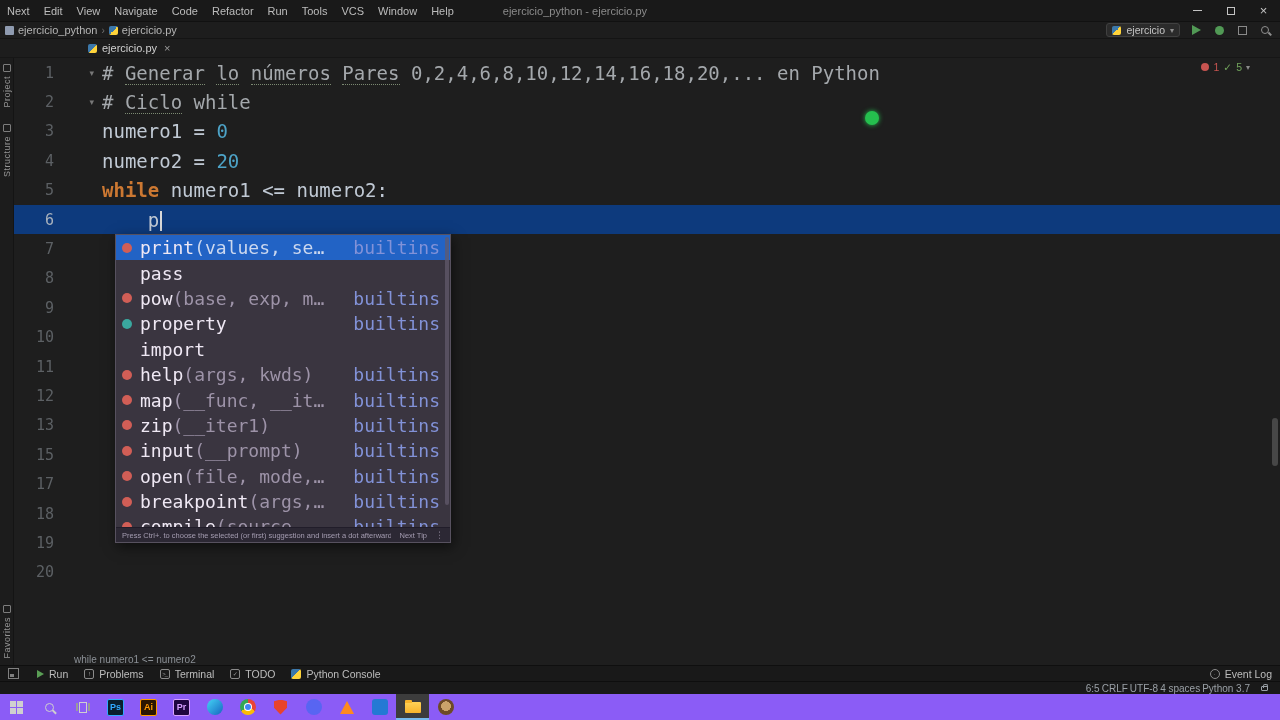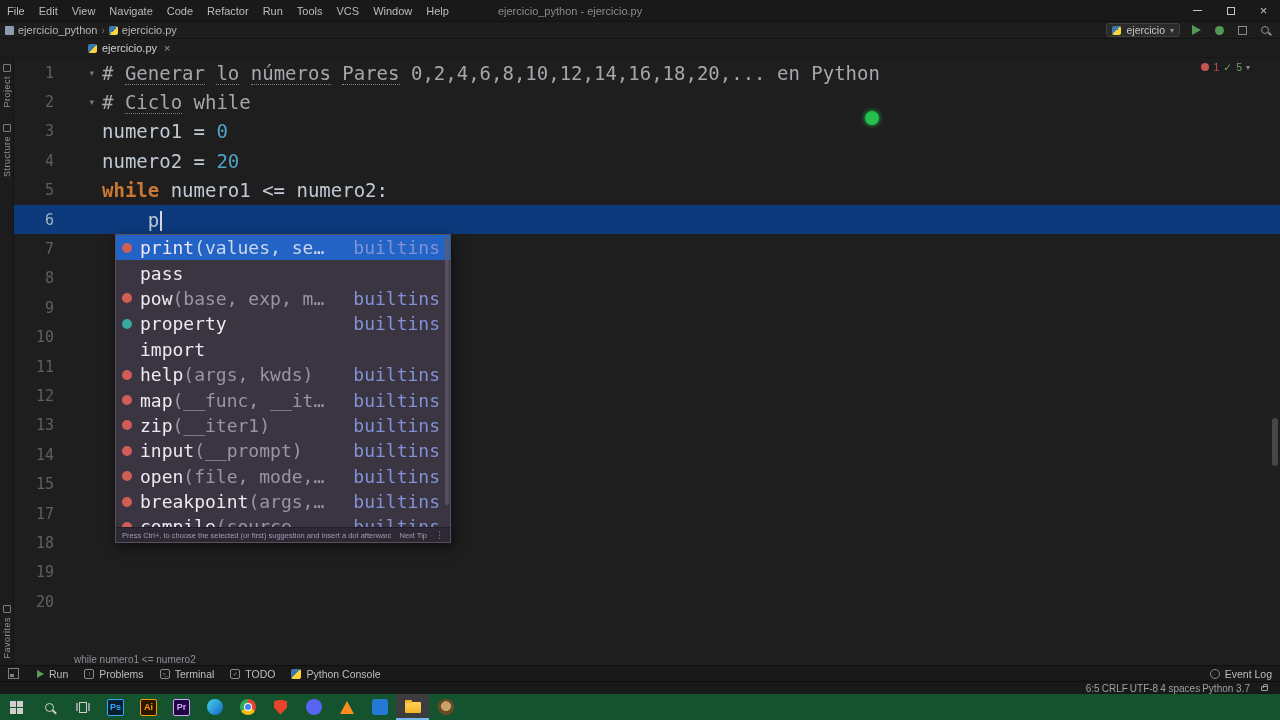--- a/index.html
+++ b/index.html
@@ -105,21 +105,21 @@
 .tw-switch{width:11px;height:11px;border:1px solid #808080;margin-right:2px;position:relative;flex:none}
 .tw-switch::after{content:"";position:absolute;left:1px;bottom:1px;width:4px;height:3px;background:#808080}
 
 
 #statusbar{position:absolute;left:0;top:681px;width:100%;height:13px;background:#191919;border-top:1px solid #0e0e0e;display:flex;align-items:center;justify-content:flex-end;gap:15px;padding-right:12px;font-size:10px;color:#9aa0a6}
 #status-items{display:flex;gap:2px}
 .lock{width:7px;height:5px;border:1px solid #9aa0a6;border-radius:1px;position:relative;margin-left:-4px}
 .lock::before{content:"";position:absolute;left:1px;top:-3px;width:3px;height:3px;border:1px solid #9aa0a6;border-bottom:none;border-radius:2px 2px 0 0}
 
 
-#taskbar{position:absolute;left:0;top:694px;width:100%;height:26px;background:#14532d;display:flex;align-items:stretch}
+#taskbar{position:absolute;left:0;top:694px;width:100%;height:26px;background:#8b5cf6;display:flex;align-items:stretch}
 #taskbar-icons{display:flex}
 .tb-cell{width:33px;display:flex;align-items:center;justify-content:center;flex:none}
 .tb-cell.active{background:#3c3c3c;border-bottom:2px solid #76b9ed}
 .win-grid{display:grid;grid-template-columns:6px 6px;grid-template-rows:6px 6px;gap:1px}
 .win-sq{background:#cfcfcf}
 .search-glass{position:relative;width:9px;height:9px;border:1.5px solid #cfcfcf;border-radius:50%}
 .search-glass::after{content:"";position:absolute;right:-4px;bottom:-2px;width:5px;height:1.5px;background:#cfcfcf;transform:rotate(45deg)}
 .tv{display:flex;gap:1px;align-items:center}
 .tv-mid{width:8px;height:11px;border:1px solid #cfcfcf}
 .tv-side{width:2px;height:8px;background:#9a9a9a}
@@ -146,21 +146,21 @@
 .clockbox{display:flex;flex-direction:column;align-items:flex-end;justify-content:center;font-size:9.5px;line-height:11px;color:#e6e6e6;padding:0 6px}
 .notif{width:12px;height:10px;border:1px solid #cfcfcf;border-radius:1px}
 </style>
 </head>
 <body>
 
 <div id="stage">
 
   <div id="titlebar">
     <div id="menus">
-        <div class="menu-item">File</div>
+        <div class="menu-item">Next</div>
         <div class="menu-item">Edit</div>
         <div class="menu-item">View</div>
         <div class="menu-item">Navigate</div>
         <div class="menu-item">Code</div>
         <div class="menu-item">Refactor</div>
         <div class="menu-item">Run</div>
         <div class="menu-item">Tools</div>
         <div class="menu-item">VCS</div>
         <div class="menu-item">Window</div>
         <div class="menu-item">Help</div>
@@ -300,25 +300,20 @@
           <span class="gut">12</span>
           <span class="fold"></span>
           <span class="code"></span>
         </div>
         <div class="code-row">
           <span class="gut">13</span>
           <span class="fold"></span>
           <span class="code"></span>
         </div>
         <div class="code-row">
-          <span class="gut">14</span>
-          <span class="fold"></span>
-          <span class="code"></span>
-        </div>
-        <div class="code-row">
           <span class="gut">15</span>
           <span class="fold"></span>
           <span class="code"></span>
         </div>
         <div class="code-row">
           <span class="gut">17</span>
           <span class="fold"></span>
           <span class="code"></span>
         </div>
         <div class="code-row">

